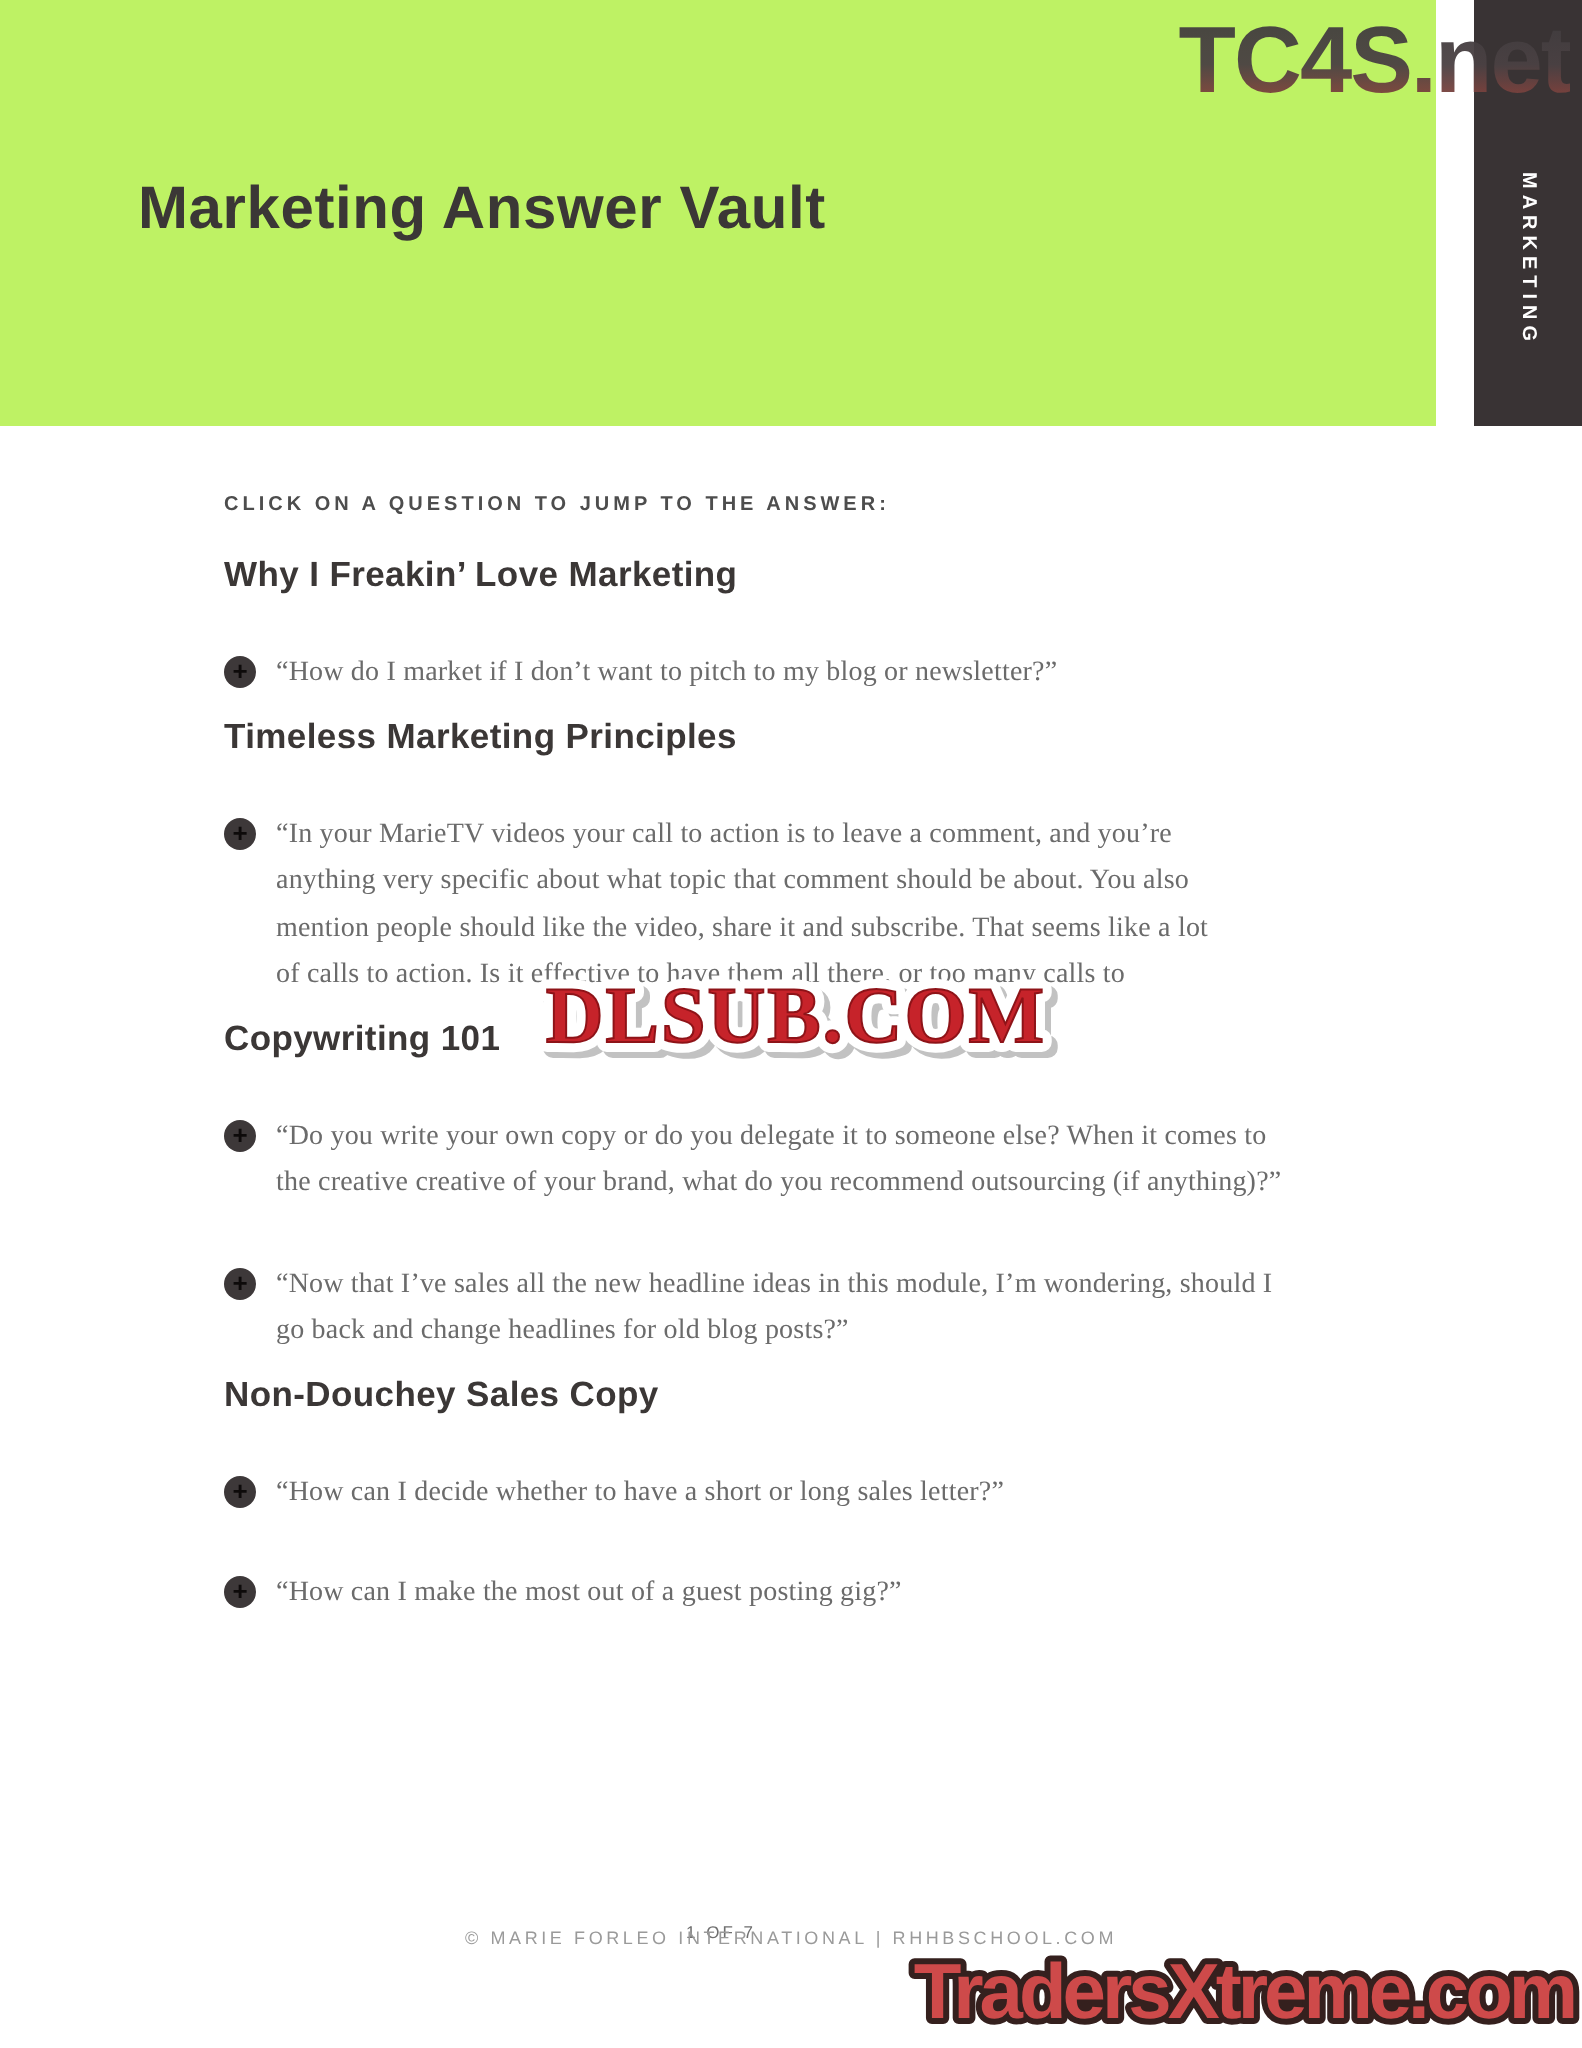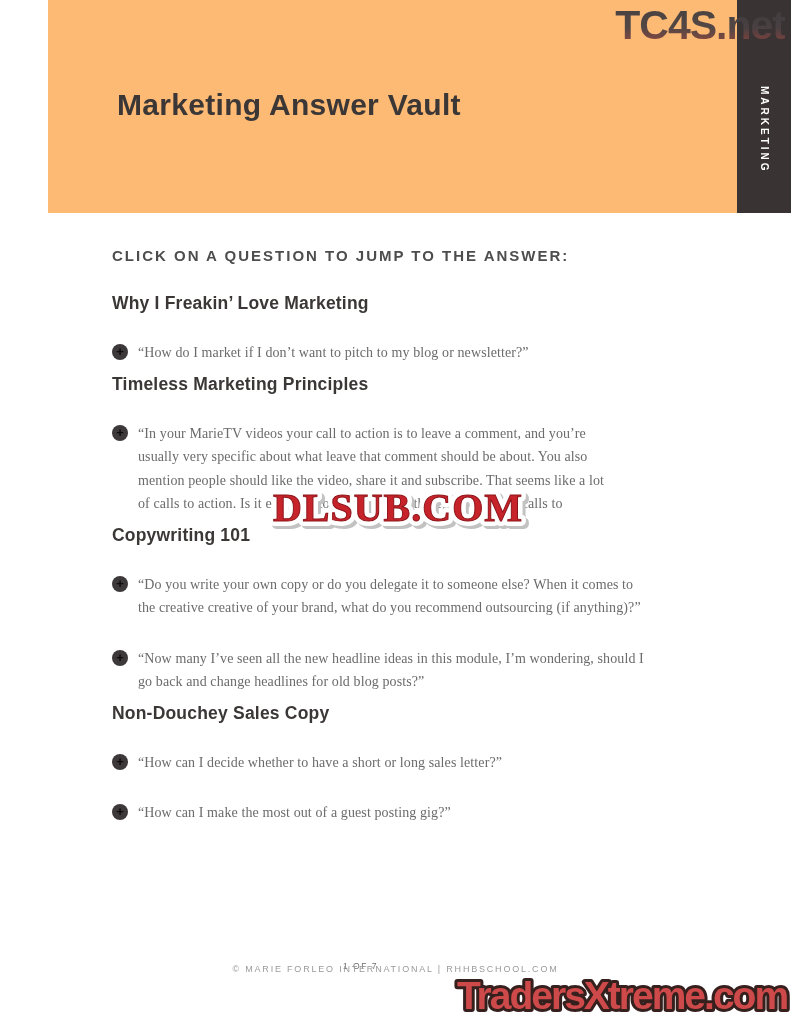--- a/index.html
+++ b/index.html
@@ -9,22 +9,21 @@
     width:791px; height:1024px;
     background:#ffffff;
     overflow:hidden;
     font-family:"Liberation Sans", sans-serif;
   }
 
   
   .header {
     position:absolute; top:0; left:0;
     width:718px; height:213px;
-    background:#fdba74;
-    margin-left:48px;
+    background:#bef264;
   }
   .page-title {
     position:absolute; left:69px; top:88px;
     font-size:30px; font-weight:bold;
     color:#3b3736; letter-spacing:0.3px;
   }
 
   
   .side-tab {
     position:absolute; top:0; right:0;
@@ -35,36 +34,36 @@
     position:absolute; top:86px; left:50%;
     transform:translateX(-50%);
     writing-mode:vertical-rl;
     color:#ffffff; font-size:10px; font-weight:bold;
     letter-spacing:3px;
   }
 
   
   .wm-top {
     position:absolute; top:2px; right:6px;
-    font-size:41px; font-weight:bold; letter-spacing:-1px;
+    font-size:47px; font-weight:bold; letter-spacing:-1px;
     background:linear-gradient(180deg,#413d3f 15%, #4a4143 55%, #8a423c 90%);
     -webkit-background-clip:text; background-clip:text;
     color:transparent;
     opacity:0.95;
   }
   .wm-mid  { position:absolute; left:252px; top:480px; width:292px; height:62px; }
   .wm-bot  { position:absolute; left:450px; top:968px; width:345px; height:56px; }
 
   
   .main {
     position:absolute; top:247px; left:112px; width:580px;
   }
   .kicker {
-    font-size:15px; font-weight:bold; letter-spacing:2px;
-    color:#4d4d4d; margin-bottom:29px;
+    font-size:10px; font-weight:bold; letter-spacing:2px;
+    color:#4d4d4d; margin-bottom:19px;
   }
   .section-title {
     font-size:17.5px; font-weight:bold; color:#3b3736;
     letter-spacing:0.2px; margin-top:9px;
   }
   .question {
     position:relative; margin-top:27px; padding-left:26px;
     cursor:pointer;
   }
   .q-icon {
@@ -117,38 +116,38 @@
       </span>
     <div class="q-line">“How do I market if I don’t want to pitch to my blog or newsletter?”</div>
   </div>
 
   <div class="section-title">Timeless Marketing Principles</div>
   <div class="question">
     <span class="q-icon">
         <span>+</span>
       </span>
     <div class="q-line">“In your MarieTV videos your call to action is to leave a comment, and you’re</div>
-    <div class="q-line">usually very specific about what leave that comment should be about. You also</div>
+    <div class="q-line">anything very specific about what topic that comment should be about. You also</div>
     <div class="q-line">mention people should like the video, share it and subscribe. That seems like a lot</div>
     <div class="q-line">of calls to action. Is it effective to have them all there, or too many calls to</div>
   </div>
 
   <div class="section-title">Copywriting 101</div>
   <div class="question">
     <span class="q-icon">
         <span>+</span>
       </span>
     <div class="q-line">“Do you write your own copy or do you delegate it to someone else? When it comes to</div>
     <div class="q-line">the creative creative of your brand, what do you recommend outsourcing (if anything)?”</div>
   </div>
   <div class="question">
     <span class="q-icon">
         <span>+</span>
       </span>
-    <div class="q-line">“Now many I’ve seen all the new headline ideas in this module, I’m wondering, should I</div>
+    <div class="q-line">“Now that I’ve sales all the new headline ideas in this module, I’m wondering, should I</div>
     <div class="q-line">go back and change headlines for old blog posts?”</div>
   </div>
 
   <div class="section-title">Non-Douchey Sales Copy</div>
   <div class="question">
     <span class="q-icon">
         <span>+</span>
       </span>
     <div class="q-line">“How can I decide whether to have a short or long sales letter?”</div>
   </div>

